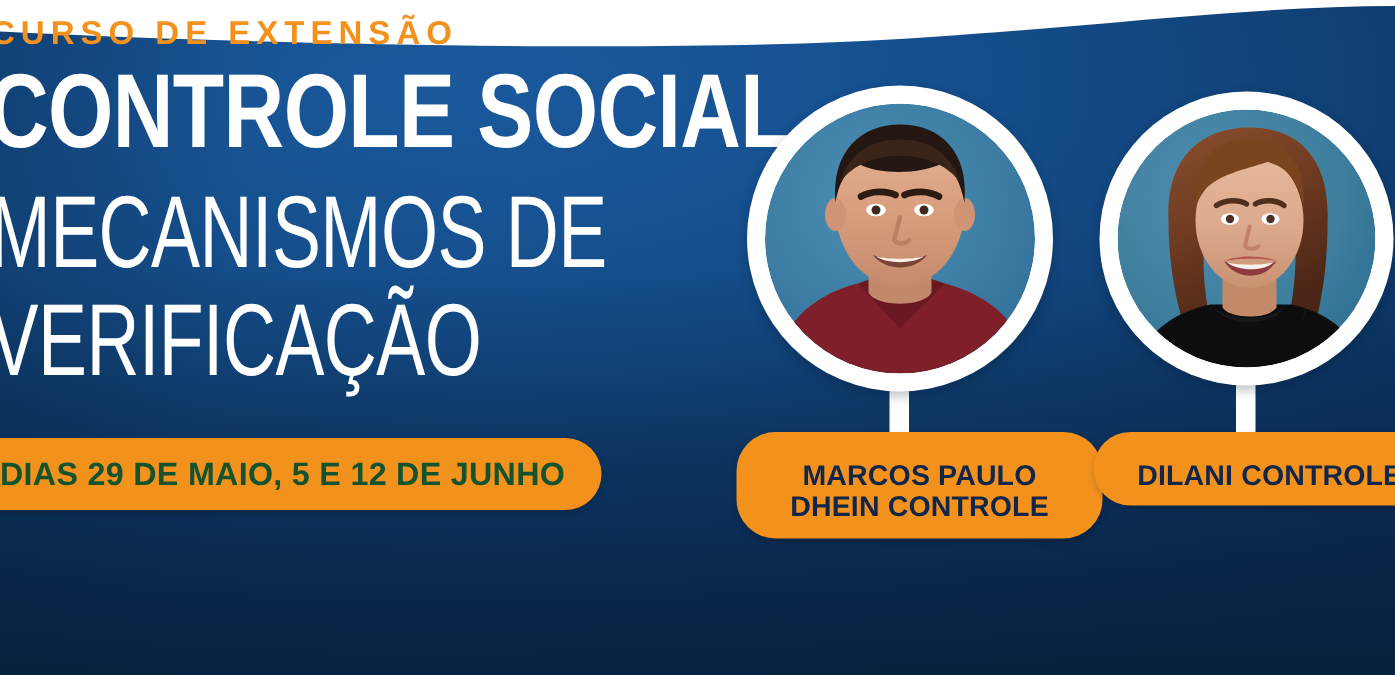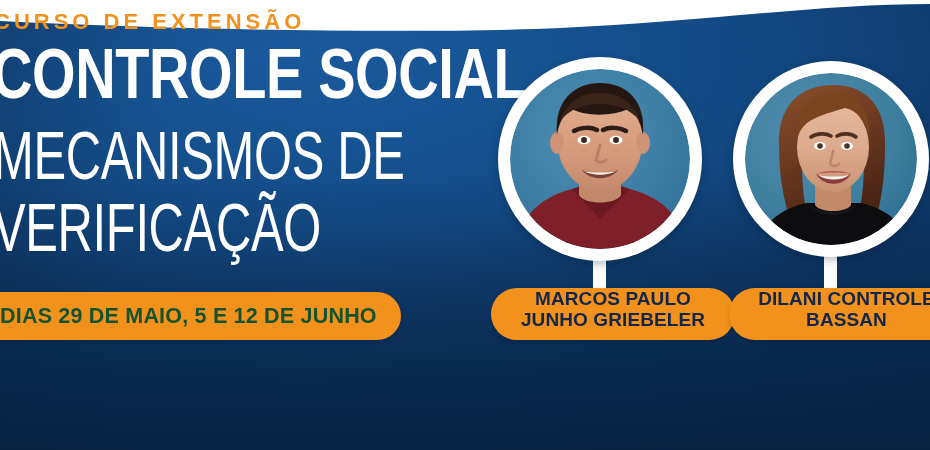--- a/index.html
+++ b/index.html
@@ -182,21 +182,21 @@
 
   .name-pill {
     position: absolute;
     top: 288px;
     background: #F2921D;
     border-radius: 26px;
     display: flex;
     flex-direction: column;
     align-items: center;
     justify-content: center;
-    padding: 0 14px 9px 14px;
+    padding: 19px 14px 9px 14px;
     box-shadow: 0 2px 5px rgba(0,0,0,0.16);
   }
   .speaker-1 .name-pill {
     left: -7px;
     width: 216px;
   }
   .speaker-2 .name-pill {
     left: -4px;
     width: 207px;
   }
@@ -288,21 +288,21 @@
           <path d="M72,101 C80,112 100,112 108,101 C99,105 81,105 72,101 Z" fill="#7a4436"></path>
           <path d="M74,102 C82,107 98,107 106,102 C98,104 82,104 74,102 Z" fill="#f5f0e8"></path>
 
           <path d="M62,104 C70,120 110,120 118,104 C110,122 70,122 62,104 Z" fill="#c98f70" opacity="0.5"></path>
         </g>
       </svg>
     </div>
 
     <div class="name-pill">
       <span class="name-line">MARCOS PAULO</span>
-      <span class="name-line">JUNHO GRIEBELER</span>
+      <span class="name-line">DHEIN CONTROLE</span>
     </div>
   </div>
 
   <div class="speaker speaker-2">
     <div class="stem"></div>
     <div class="ring"></div>
 
     <div class="photo">
       <svg viewBox="0 0 172 172" width="172" height="172">
         <defs>
@@ -356,17 +356,16 @@
           <path d="M71,101 C79,114 98,114 106,101 C97,106 80,106 71,101 Z" fill="#8c3c3c"></path>
           <path d="M73,102 C81,108 97,108 104,102 C96,104 81,104 73,102 Z" fill="#f7f3ec"></path>
 
           <path d="M71,101 C79,97 98,97 106,101 C97,99 80,99 71,101 Z" fill="#b4544f"></path>
         </g>
       </svg>
     </div>
 
     <div class="name-pill">
       <span class="name-line">DILANI CONTROLE</span>
-      <span class="name-line">BASSAN</span>
     </div>
   </div>
 
 </div>
 
 </body></html>

